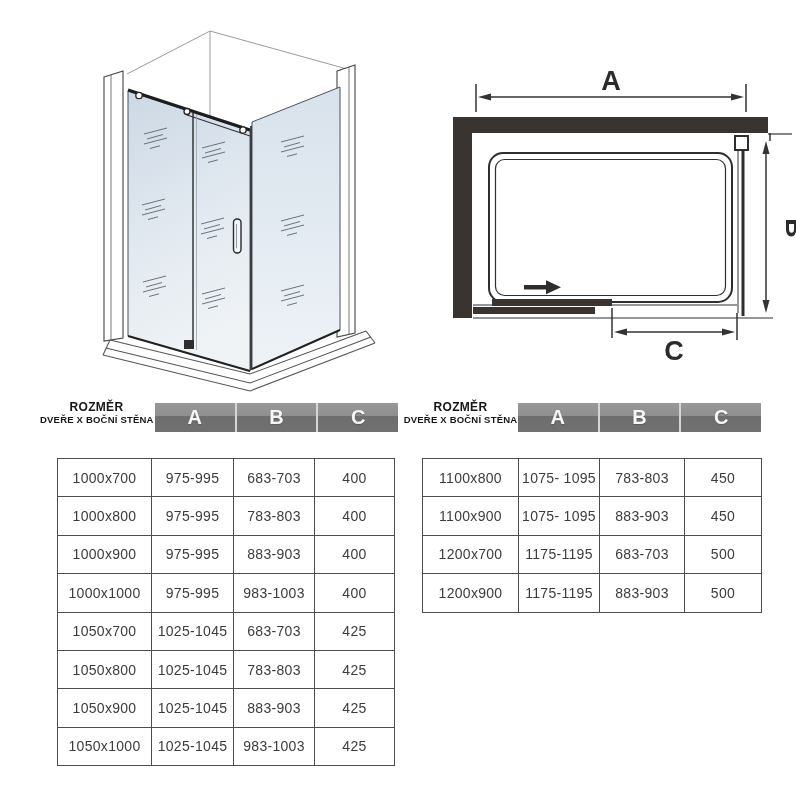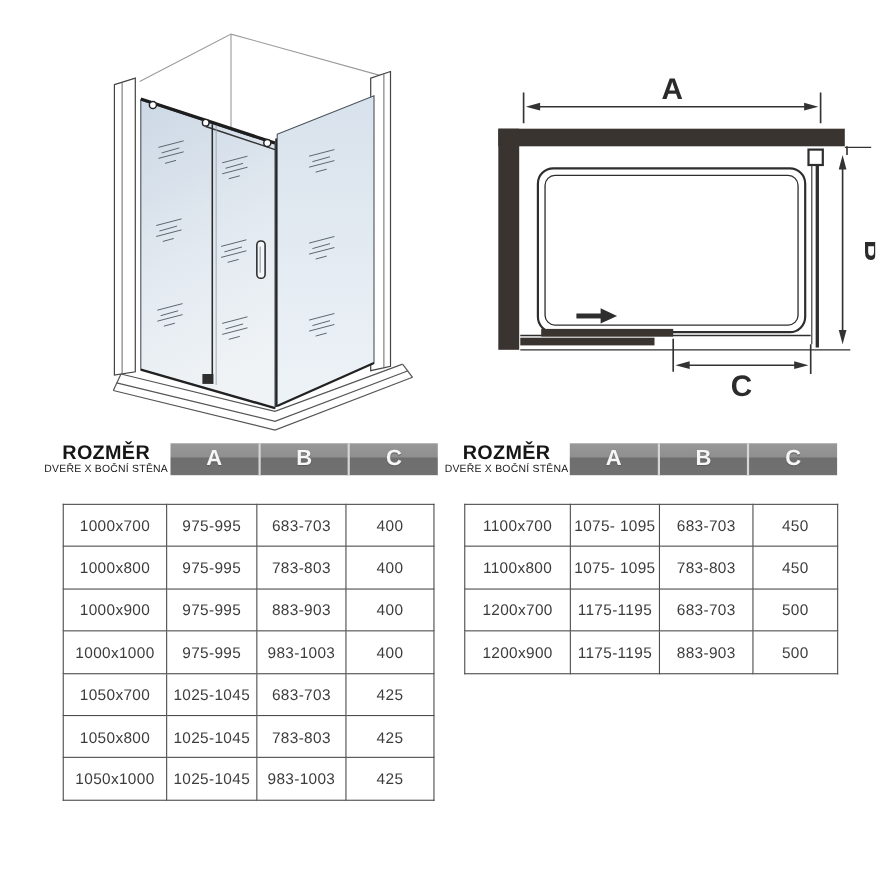--- a/index.html
+++ b/index.html
@@ -11,22 +11,22 @@
   .iso-svg{position:absolute;left:0;top:0;}
   .plan-svg{position:absolute;left:440px;top:40px;}
 
   
   .tbl-group{position:absolute;top:396px;width:362px;height:384px;}
   .tbl-group.left{left:40px;}
   .tbl-group.right{left:402px;}
   .tbl-title{position:absolute;top:5px;text-align:center;color:#161616;line-height:1.15;}
   .tbl-group.left  .tbl-title{left:0;width:113px;}
   .tbl-group.right .tbl-title{left:0;width:117px;}
-  .tbl-title .t1{font-size:18px;font-weight:bold;letter-spacing:.3px;}
-  .tbl-title .t2{font-size:9.5px;font-weight:normal;letter-spacing:.2px;white-space:nowrap;}
+  .tbl-title .t1{font-size:12px;font-weight:bold;letter-spacing:.3px;}
+  .tbl-title .t2{font-size:9.5px;font-weight:bold;letter-spacing:.2px;white-space:nowrap;}
   .tbl-bar{
     position:absolute;top:7px;height:29px;display:flex;
     background:linear-gradient(to bottom,#989898 0%,#8f8f8f 44%,#6e6e6e 45%,#717171 100%);
   }
   .tbl-group.left  .tbl-bar{left:115px;width:243px;}
   .tbl-group.right .tbl-bar{left:116px;width:243px;}
   .bar-cell{
     flex:1;display:flex;align-items:center;justify-content:center;
     font-size:20px;font-weight:bold;color:#f6f6f6;text-shadow:0 1px 1px #5a5a5a;
   }
@@ -230,20 +230,26 @@
             <td>683-703</td>
             <td>425</td>
           </tr>
           <tr>
             <td>1050x800</td>
             <td>1025-1045</td>
             <td>783-803</td>
             <td>425</td>
           </tr>
           <tr>
+            <td>1050x900</td>
+            <td>1025-1045</td>
+            <td>883-903</td>
+            <td>425</td>
+          </tr>
+          <tr>
             <td>1050x1000</td>
             <td>1025-1045</td>
             <td>983-1003</td>
             <td>425</td>
           </tr>
         </tbody>
     </table>
   </div>
 
   <div class="tbl-group right">
@@ -258,32 +264,32 @@
     </div>
     <table class="dim-table">
       <colgroup>
           <col style="width:96px">
           <col style="width:81px">
           <col style="width:85px">
           <col style="width:77px">
         </colgroup>
       <tbody>
           <tr>
-            <td>1100x700</td>
-            <td>1075- 1095</td>
-            <td>683-703</td>
-            <td>450</td>
-          </tr>
-          <tr>
             <td>1100x800</td>
             <td>1075- 1095</td>
             <td>783-803</td>
             <td>450</td>
           </tr>
           <tr>
+            <td>1100x900</td>
+            <td>1075- 1095</td>
+            <td>883-903</td>
+            <td>450</td>
+          </tr>
+          <tr>
             <td>1200x700</td>
             <td>1175-1195</td>
             <td>683-703</td>
             <td>500</td>
           </tr>
           <tr>
             <td>1200x900</td>
             <td>1175-1195</td>
             <td>883-903</td>
             <td>500</td>

